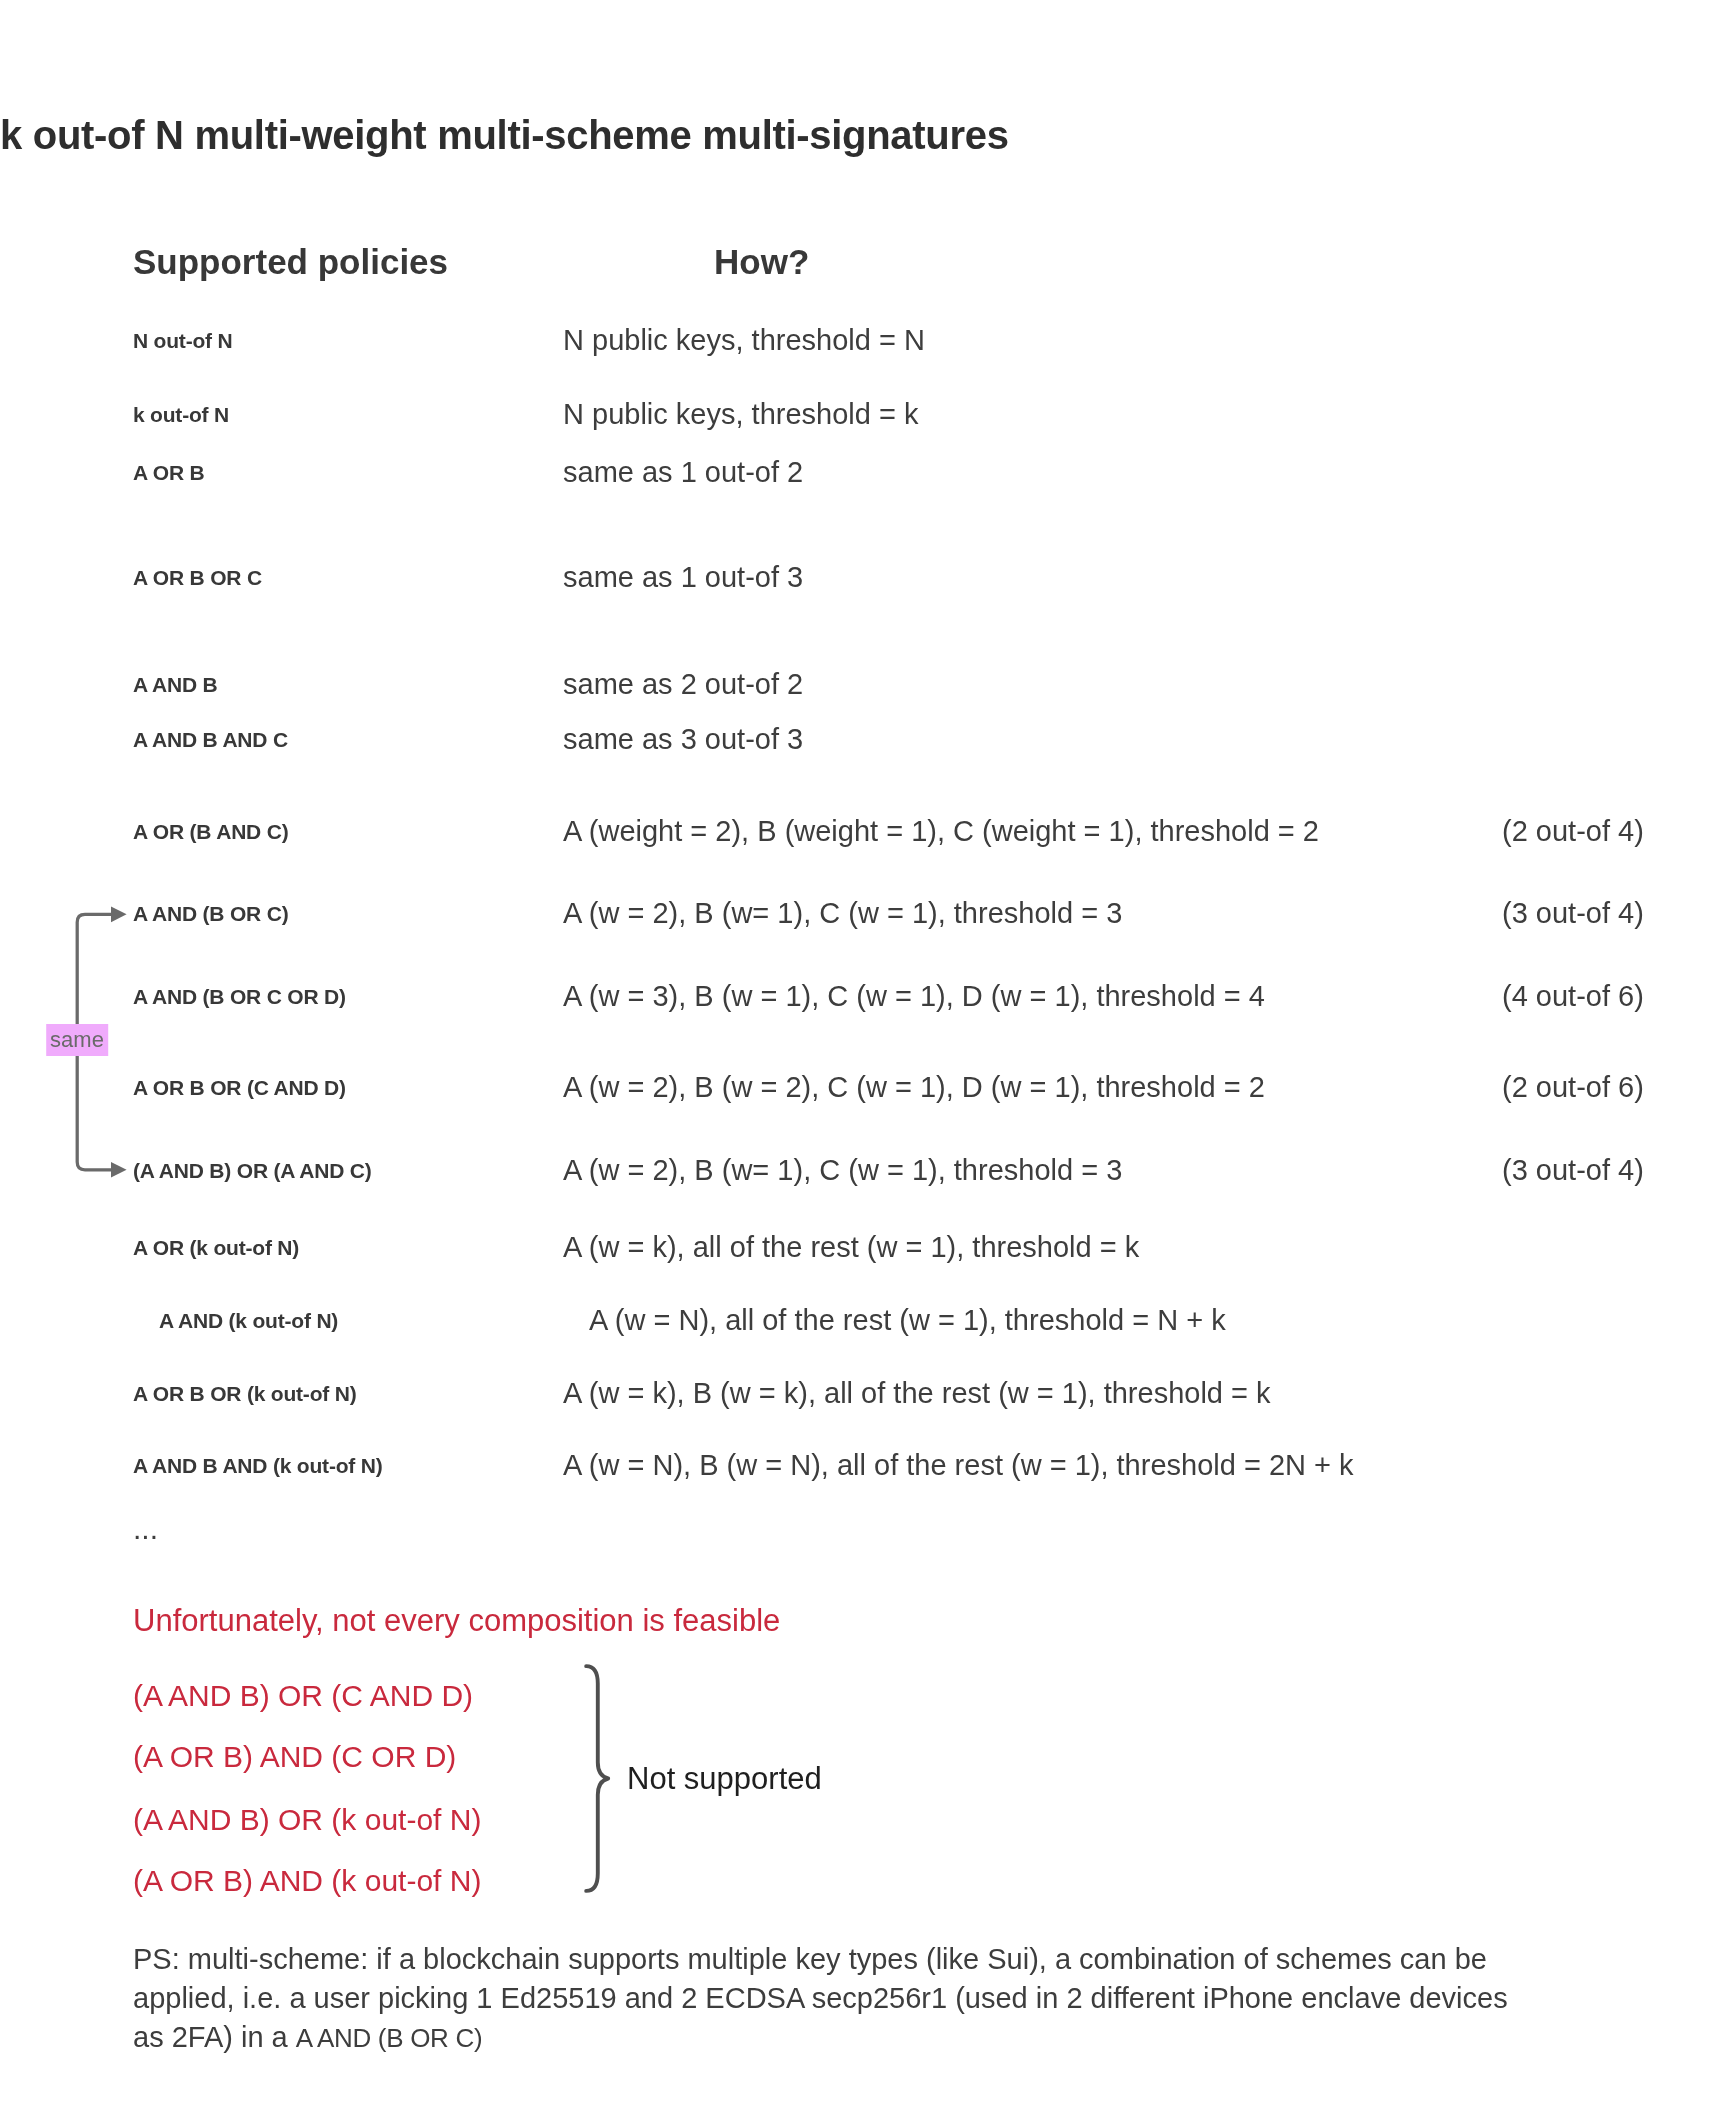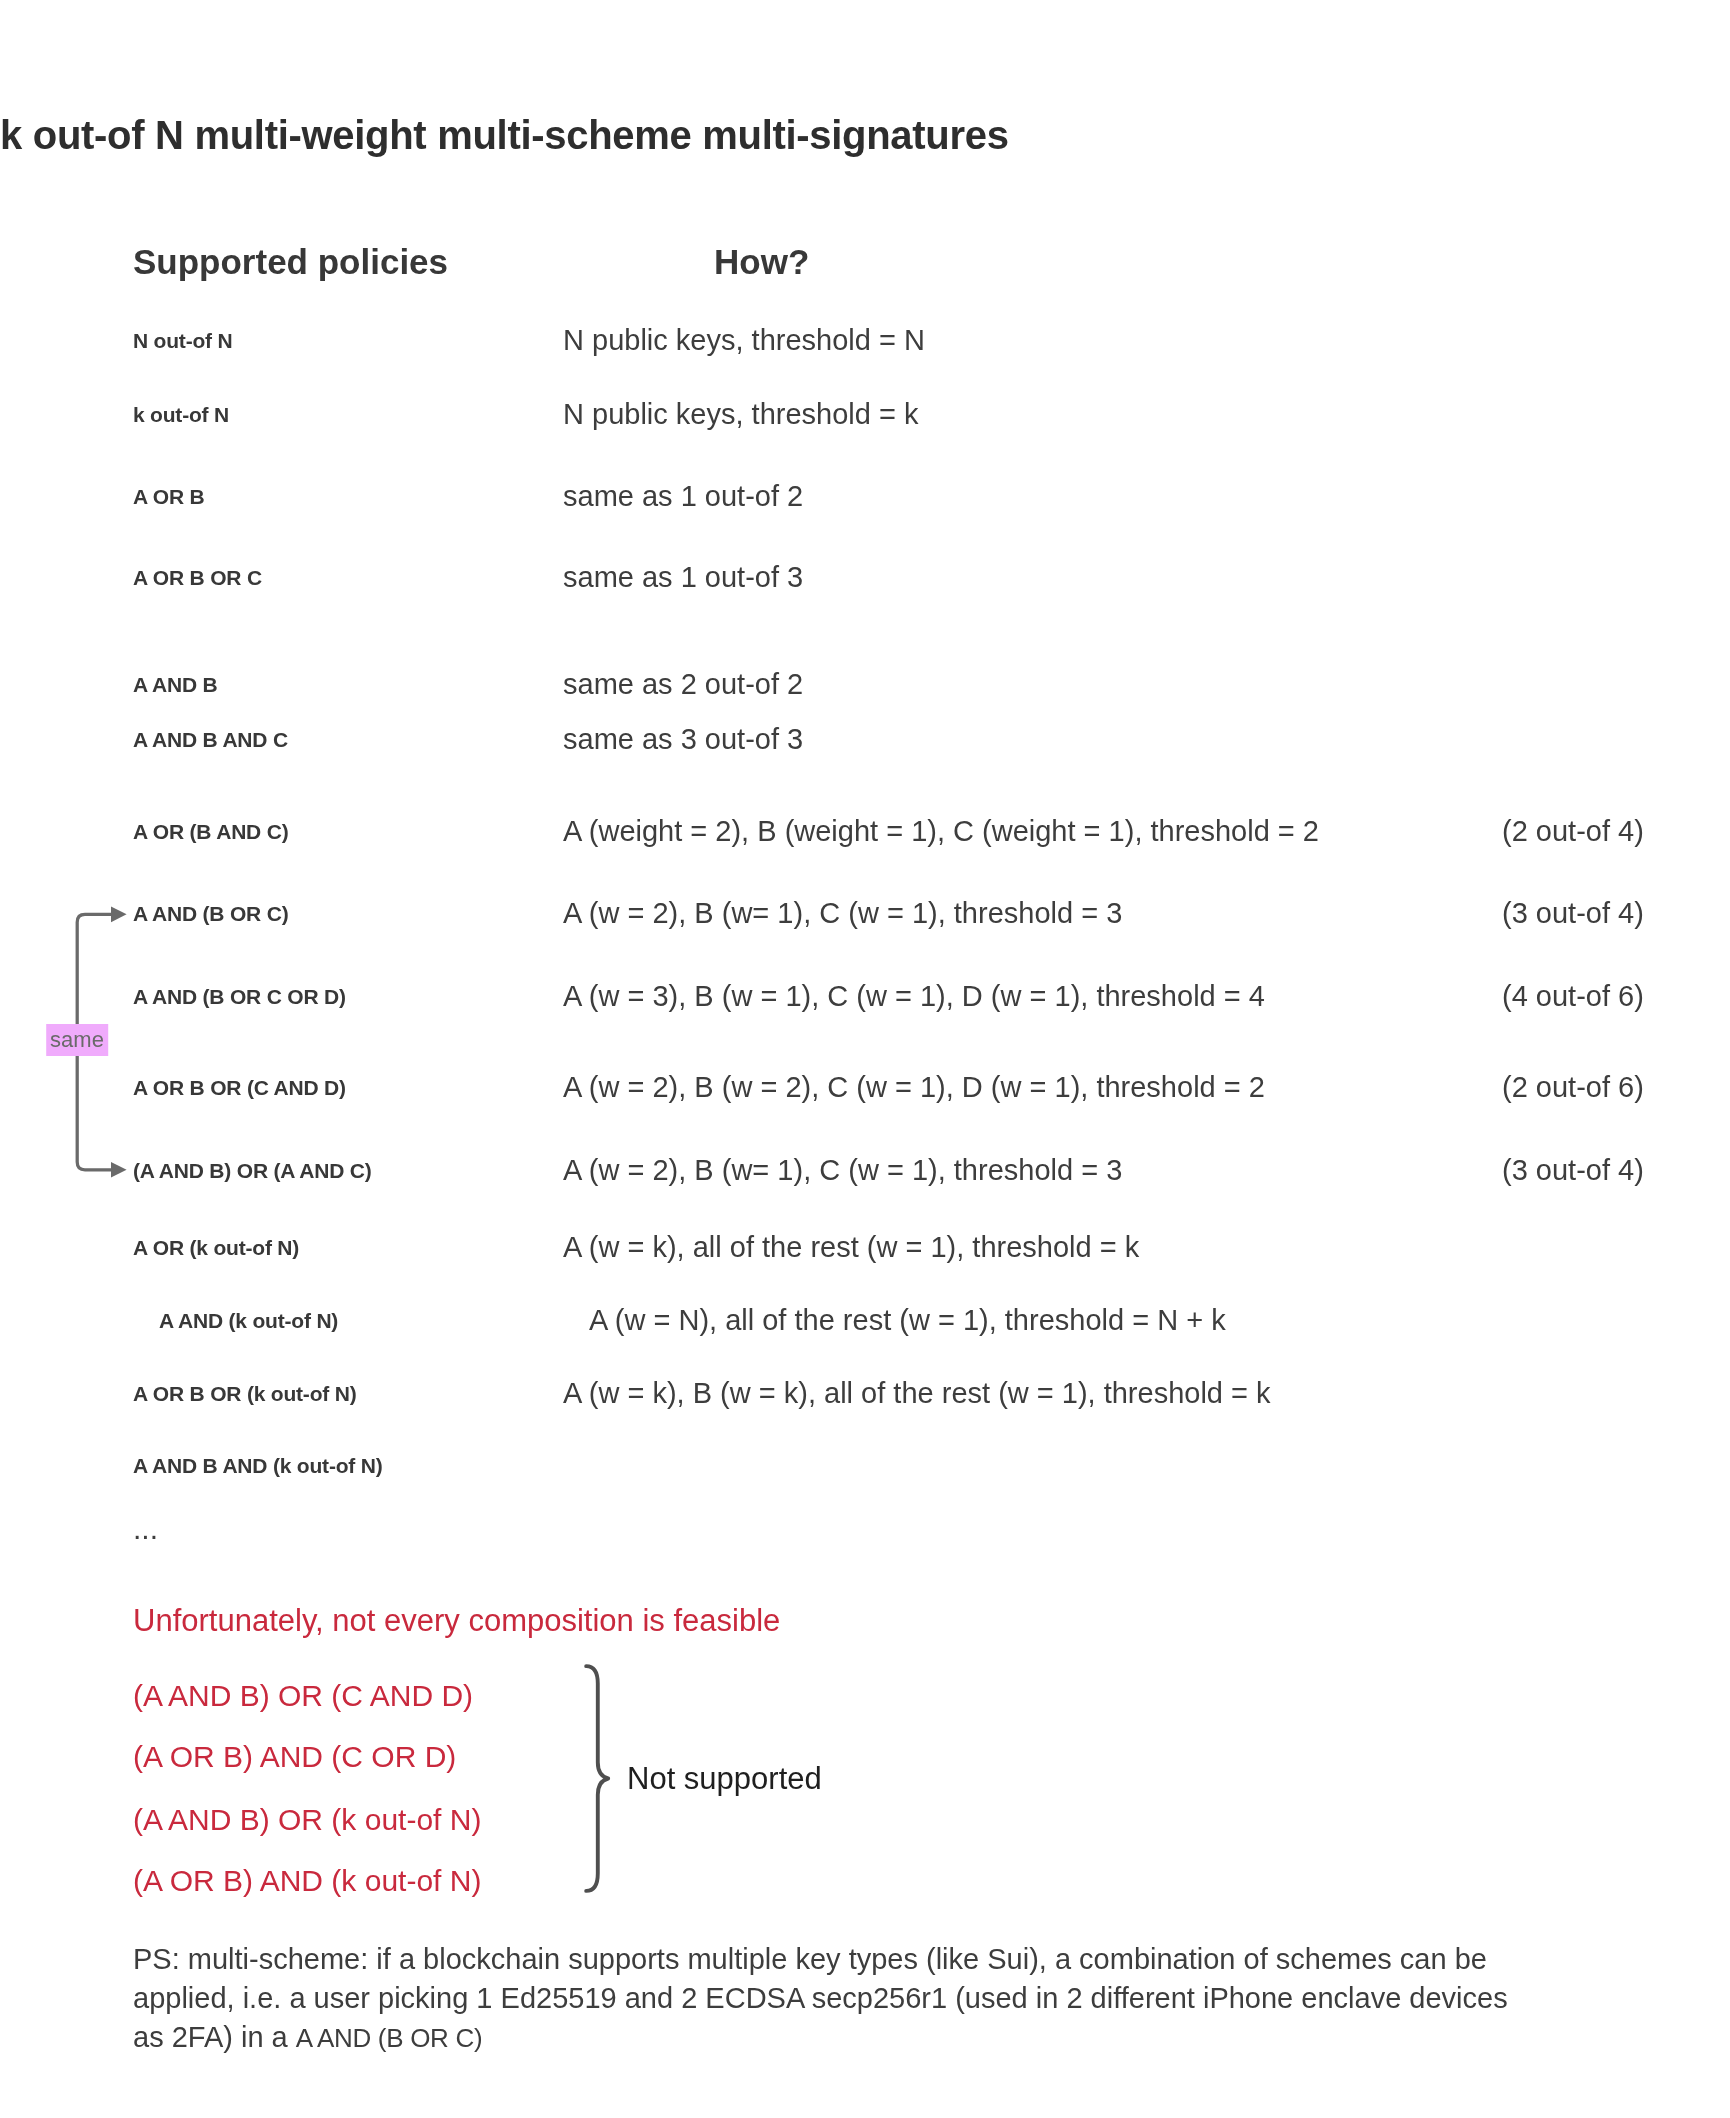--- a/index.html
+++ b/index.html
@@ -105,21 +105,21 @@
 
   <div id="rows">
       <div class="t-row" style="top: 321px;">
         <span class="policy">N out-of N</span>
         <span class="how">N public keys, threshold = N</span>
       </div>
       <div class="t-row" style="top: 395px;">
         <span class="policy">k out-of N</span>
         <span class="how">N public keys, threshold = k</span>
       </div>
-      <div class="t-row" style="top: 477px; text-align: right;">
+      <div class="t-row" style="top: 453px; text-align: right;">
         <span class="policy">A OR B</span>
         <span class="how">same as 1 out-of 2</span>
       </div>
       <div class="t-row" style="top: 558px;">
         <span class="policy">A OR B OR C</span>
         <span class="how">same as 1 out-of 3</span>
       </div>
       <div class="t-row" style="top: 665px; text-decoration: underline;">
         <span class="policy">A AND B</span>
         <span class="how">same as 2 out-of 2</span>
@@ -160,20 +160,21 @@
       <div class="t-row" style="top: 1301px; margin-left: 26px;">
         <span class="policy">A AND (k out-of N)</span>
         <span class="how">A (w = N), all of the rest (w = 1), threshold = N + k</span>
       </div>
       <div class="t-row" style="top: 1374px;">
         <span class="policy">A OR B OR (k out-of N)</span>
         <span class="how">A (w = k), B (w = k), all of the rest (w = 1), threshold = k</span>
       </div>
       <div class="t-row" style="top: 1446px;">
         <span class="policy">A AND B AND (k out-of N)</span>
+        <span class="how">A (w = N), B (w = N), all of the rest (w = 1), threshold = 2N + k</span>
       </div>
     </div>
 
   <div class="ellipsis">...</div>
 
   <svg class="same-bracket" width="78" height="287" viewBox="0 0 120 440">
     <path d="M80 29 H40 Q28 29 28 41 V410 Q28 422 40 422 H80" fill="none" stroke="var(--gray,#6a6a6a)" stroke-width="5"></path>
     <polygon points="80,17 80,41 104,29" fill="var(--gray,#6a6a6a)"></polygon>
     <polygon points="80,410 80,434 104,422" fill="var(--gray,#6a6a6a)"></polygon>
   </svg>

